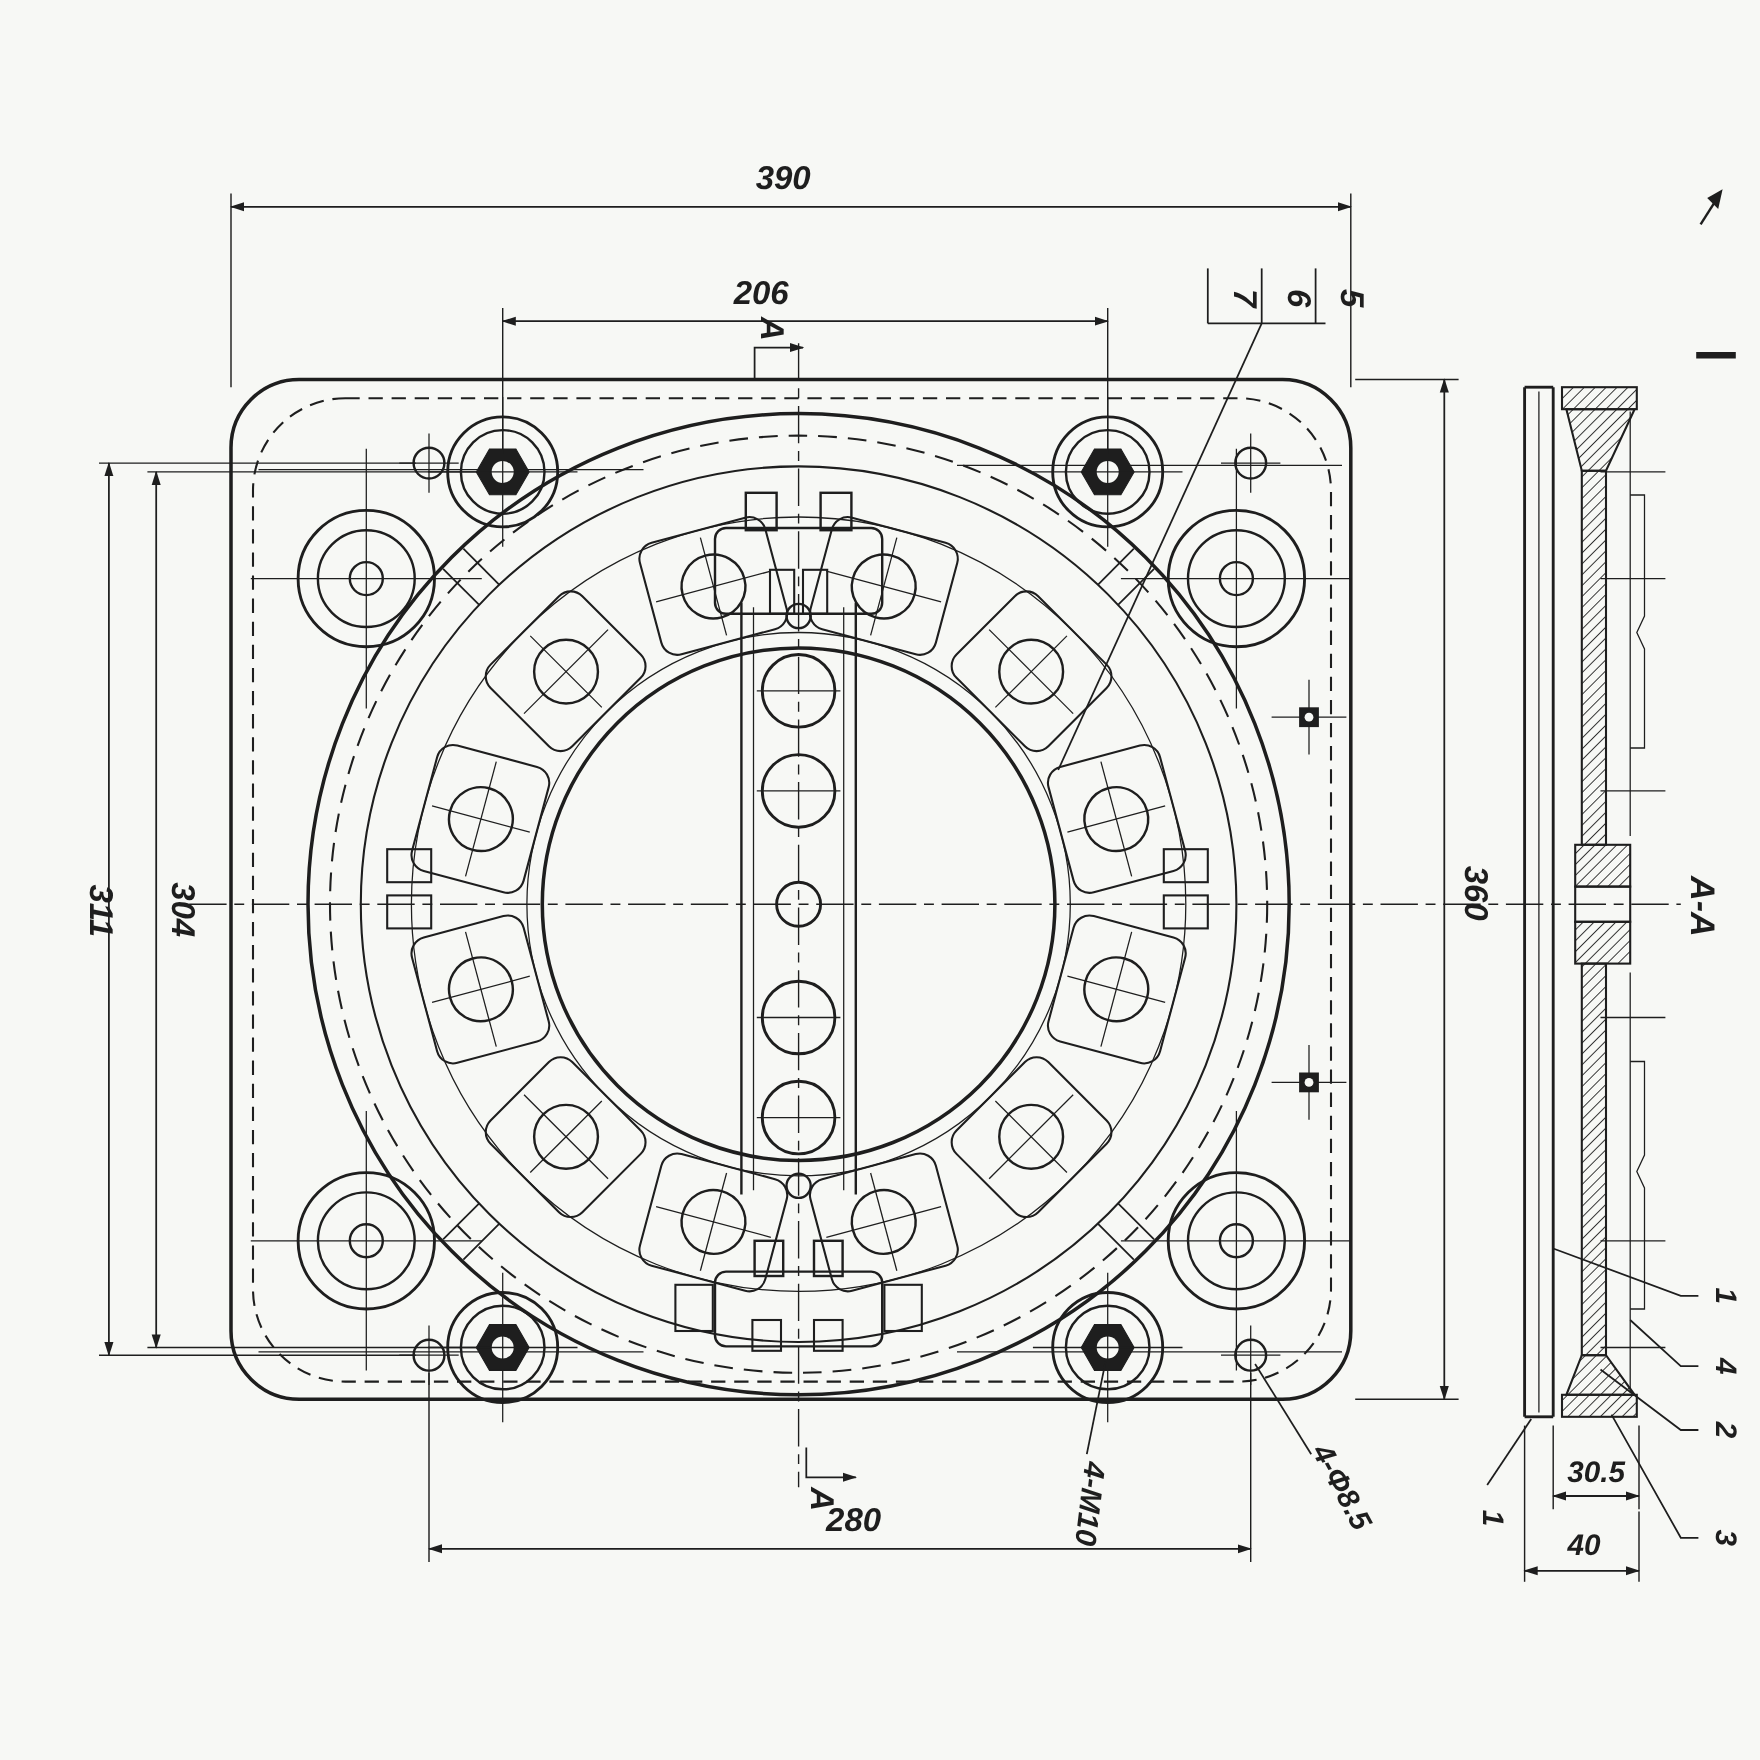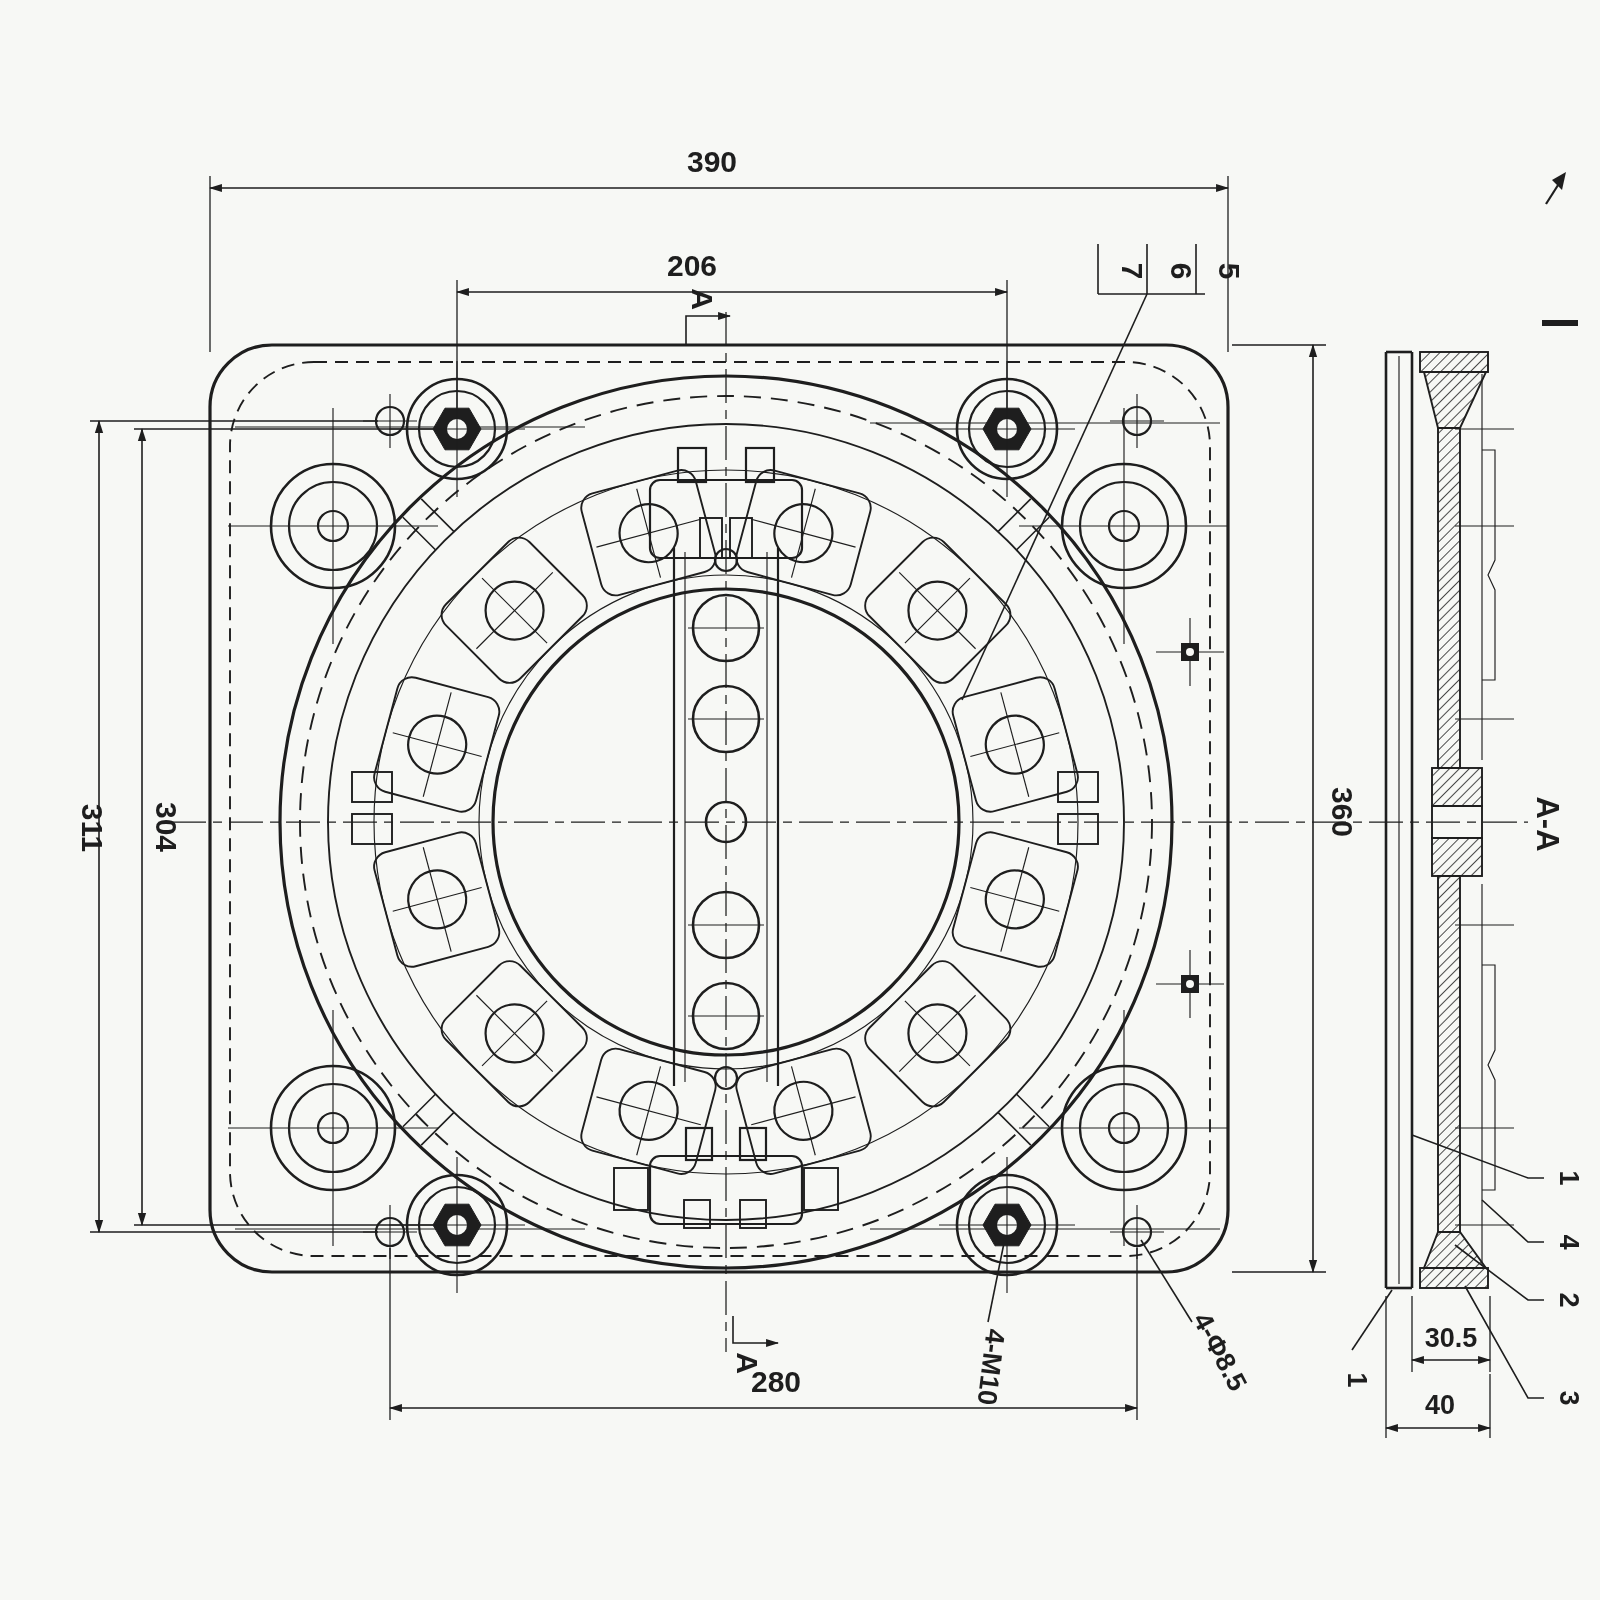--- a/index.html
+++ b/index.html
@@ -1,16 +1,16 @@
 <!DOCTYPE html>
 <html><head>
 <meta charset="utf-8">
 <style>
   html,body{margin:0;padding:0;background:#e9eae7;}
-  .sheet{width:1600px;height:1600px;background:#f7f8f5;position:relative;overflow:hidden;}
+  .sheet{width:1600px;height:1600px;background:#f7f8f5;position:relative;overflow:hidden;font-style:italic;}
   svg{display:block;}
   svg *{vector-effect:none;}
   .w3{stroke-width:3.2}
   .w26{stroke-width:2.6}
   .w2{stroke-width:2.2}
   .w18{stroke-width:1.9}
   .w15{stroke-width:1.6}
   .w1{stroke-width:1.15}
   .dash{stroke-dasharray:17 10}
   .dash2{stroke-dasharray:13 8}

